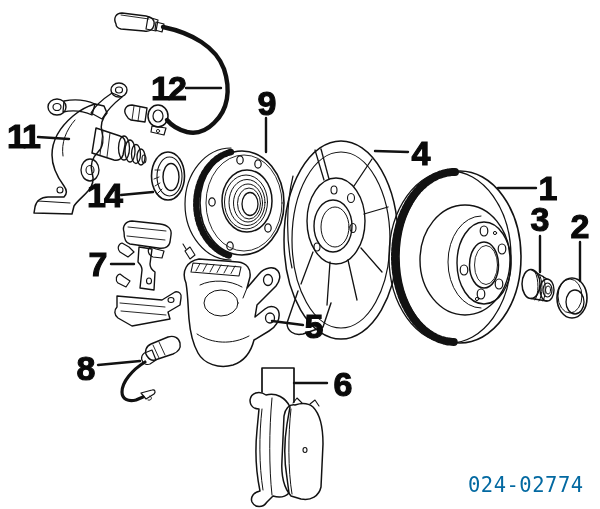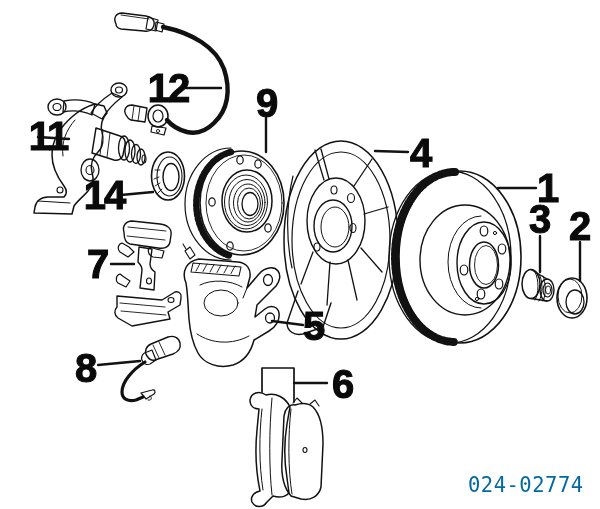--- a/index.html
+++ b/index.html
@@ -8,21 +8,21 @@
     font-family:"Liberation Sans",sans-serif;
   }
   #art{position:absolute;left:0;top:0;}
   #art *{vector-effect:non-scaling-stroke;}
   #art path,#art ellipse,#art line,#art polyline,#art circle{
     stroke:#121212;stroke-linejoin:round;stroke-linecap:round;fill:none;
   }
   .callout{
     position:absolute;transform:translate(-50%,-50%);
     font-family:"Liberation Sans",sans-serif;
-    font-weight:bold;font-size:40px;letter-spacing:-2px;
+    font-weight:bold;font-size:34px;letter-spacing:-2px;
     color:#0a0a0a;-webkit-text-stroke:1.1px #0a0a0a;
     white-space:nowrap;user-select:none;
   }
   .diagram-code{
     position:absolute;left:468px;top:473px;
     font-family:"DejaVu Sans Mono",monospace;
     font-size:20.5px;color:#0369a1;letter-spacing:.5px;white-space:nowrap;
   }
 </style>
 </head>
@@ -218,15 +218,15 @@
 <div class="callout" style="left: 547px; top: 188px;">1</div>
     <div class="callout" style="left: 579px; top: 226px;">2</div>
     <div class="callout" style="left: 539px; top: 219px;">3</div>
     <div class="callout" style="left: 420px; top: 153px;">4</div>
     <div class="callout" style="left: 313px; top: 326px;">5</div>
     <div class="callout" style="left: 342px; top: 384px;">6</div>
     <div class="callout" style="left: 97px; top: 264px;">7</div>
     <div class="callout" style="left: 85px; top: 368px;">8</div>
     <div class="callout" style="left: 266px; top: 103px;">9</div>
     <div class="callout" style="left: 104px; top: 195px;">14</div>
-    <div class="callout" style="left: 23px; top: 136px; margin-left: 25px;">11</div>
+    <div class="callout" style="left: 23px; top: 136px;">11</div>
     <div class="callout" style="left: 168px; top: 88px;">12</div>
   </div>
 
 </body></html>

